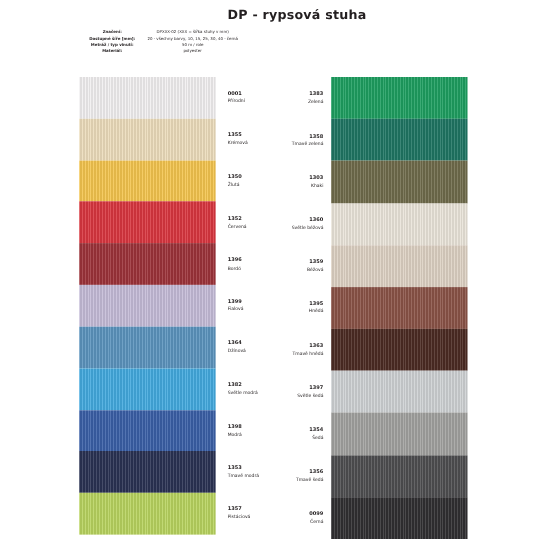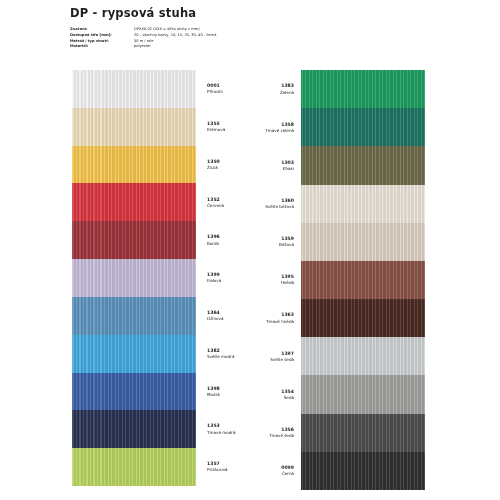--- a/index.html
+++ b/index.html
@@ -20,20 +20,21 @@
     left: 0; top: 0;
     width: 500px; height: 500px;
   }
 
   
   .header {
     position: absolute;
     left: 70px;
     top: 6px;
     width: 400px;
+    text-align: center;
   }
   .doc-title {
     font-size: 11.5px;
     font-weight: bold;
     letter-spacing: .2px;
     color: #231f20;
     margin: 0 0 7px 0;
     white-space: nowrap;
   }
   .spec-table {

